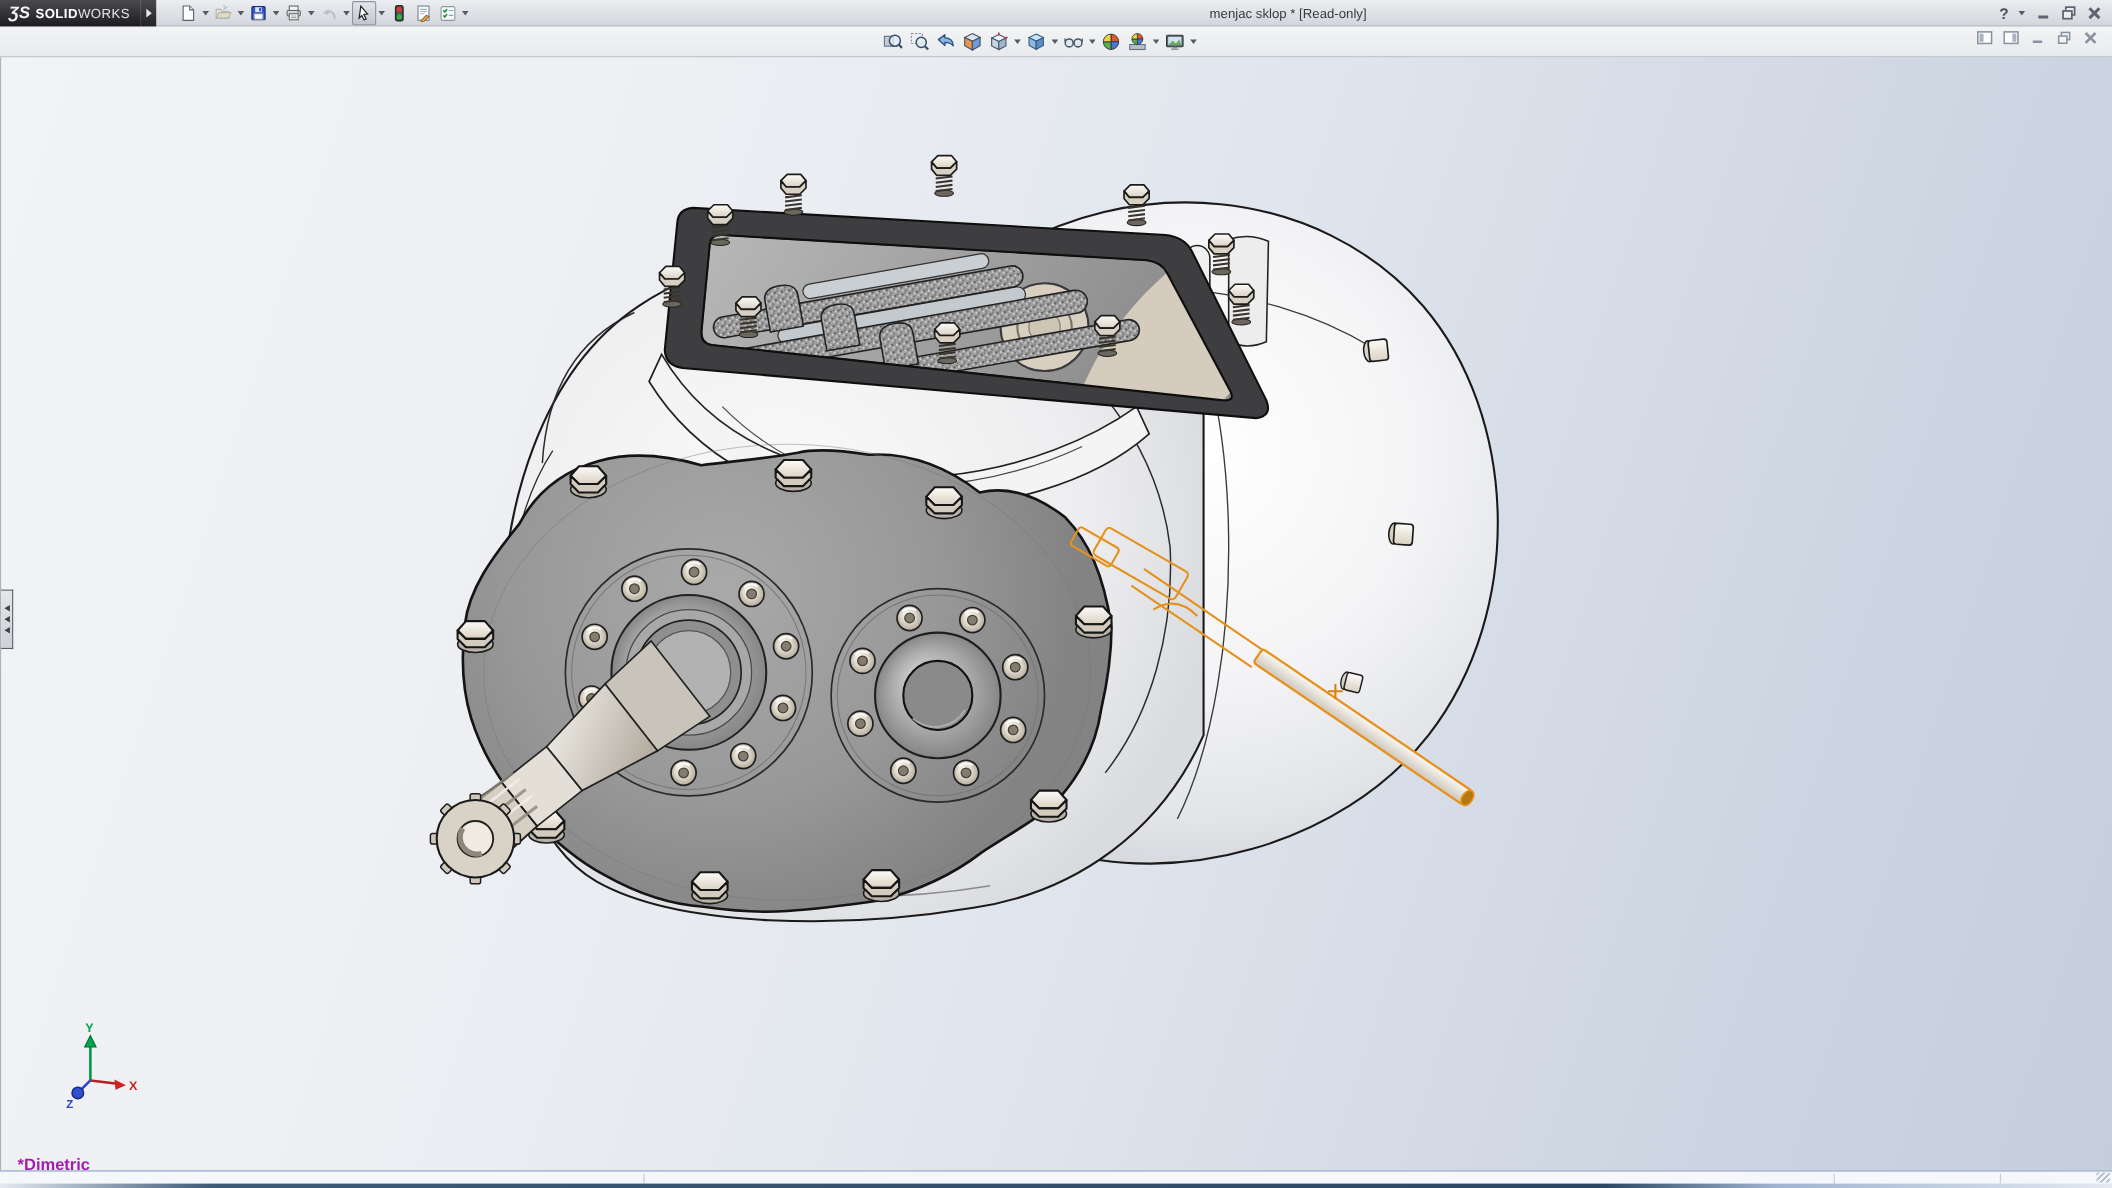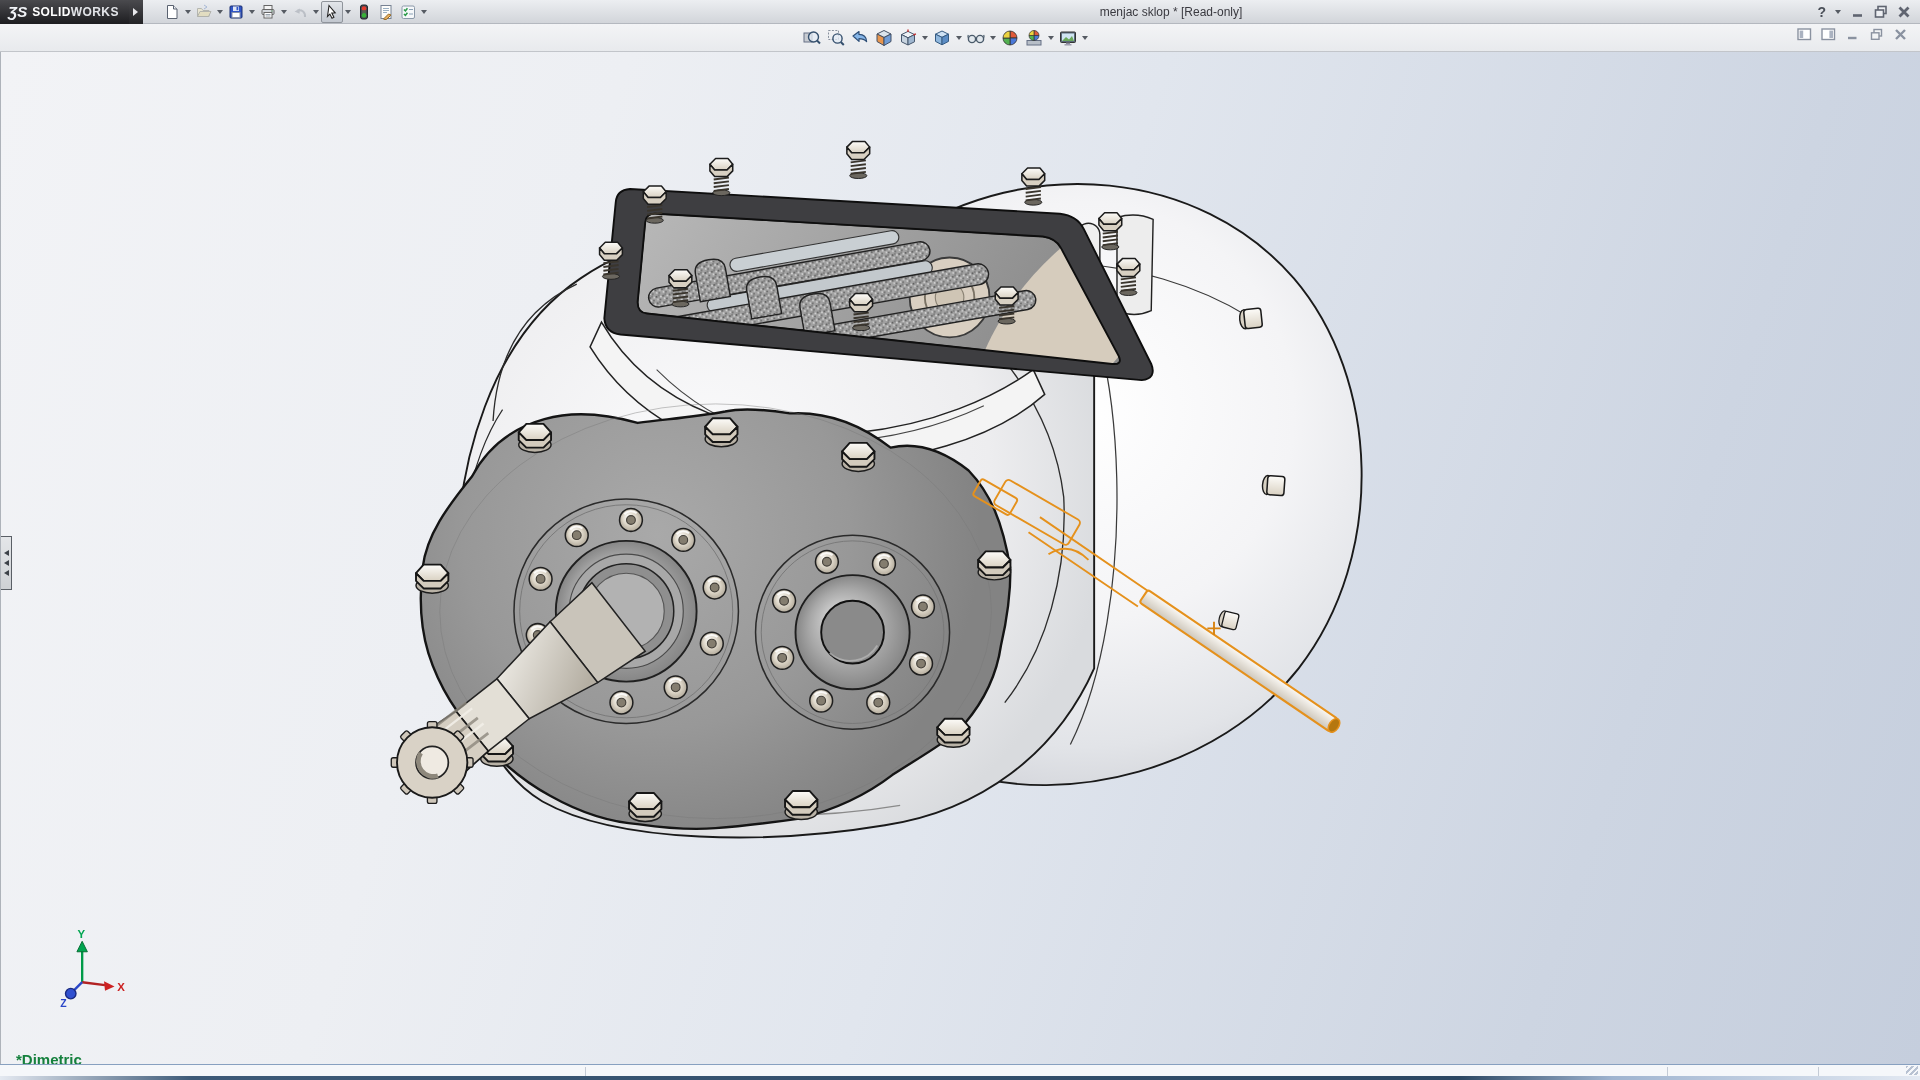--- a/index.html
+++ b/index.html
@@ -8,21 +8,21 @@
 
   
   .titlebar { position:absolute; left:0; top:0; width:1920px; height:24px;
     background:linear-gradient(#eceef1,#d2d5da); border-bottom:1px solid #b4b8bf;
     display:flex; align-items:center; z-index:30;justify-content:space-between; }
   .logo { height:24px; background:linear-gradient(#4a4a4e,#1d1d20);
     color:#fff; display:flex; align-items:center; padding:0 10px 0 8px; }
   .logo-glyph { font-style:italic; font-weight:bold; font-size:15px; margin-right:5px; color:#f2f4f8; }
   .brand { font-size:12px; letter-spacing:.4px; color:#fff; }
   .brand .bold { font-weight:bold;margin-top:40px; }
-  .brand .light { font-weight:bold; color:#e2e4e8; }
+  .brand .light { font-weight:normal; color:#e2e4e8; }
   .logo-expand { width:14px; height:24px; background:linear-gradient(#4a4a4e,#232326);
     display:flex; align-items:center; justify-content:center; }
   .logo-expand .tri { width:0;height:0;border-top:4px solid transparent;
     border-bottom:4px solid transparent; border-left:5px solid #e8e8ec; }
   .stdbar { display:flex; align-items:center; margin-left:18px; }
   .tbtn { width:22px; height:22px; display:flex; align-items:center; justify-content:center; }
   .grayed { opacity:.5; }
   .caret { width:10px; height:22px; display:flex; align-items:center; justify-content:center; }
   .caret::after { content:""; width:0; height:0; border-left:3.5px solid transparent;
     border-right:3.5px solid transparent; border-top:4px solid #565b63; }
@@ -44,21 +44,21 @@
   .viewport { position:absolute; left:0; top:52px; width:1920px; height:1012px;
     background:linear-gradient(108deg,#f2f3f6 0%,#edeff3 28%,#e1e6ee 52%,#cdd5e2 82%,#c5cedd 100%);
     border-left:1px solid #aeb3ba; z-index:1; }
   .model-svg { position:absolute; left:0; top:0; }
   .treeTab { position:absolute; left:0; top:484px; width:11px; height:54px;
     background:linear-gradient(#e4e6e9,#ced1d5); border:1px solid #5a5f66; border-left:none;
     display:flex; flex-direction:column; align-items:center; justify-content:center; gap:4px; z-index:6; }
   .arrL { width:0; height:0; border-top:3.5px solid transparent;
     border-bottom:3.5px solid transparent; border-right:5px solid #3c4148; }
   .dimetric { position:absolute; left:16px; bottom:12px; font-size:15px;
-    font-weight:600; color:#15803d; z-index:8; }
+    font-weight:600; color:#a21caf; z-index:8; }
 
   
   .statusbar { position:absolute; left:0; bottom:0; width:1920px; height:16px;
     background:#f5f7fa; border-top:1px solid #87a0c0; z-index:20; }
   .statusbar::after { content:""; position:absolute; bottom:0; left:0; right:0; height:4px;
     background:linear-gradient(90deg,#e4e9f1 0%,#3d5a78 10%,#2b4763 76%,#9fb4d0 84%,#e3e9f2 100%); }
   .sb-sep { position:absolute; top:2px; bottom:4px; width:1px; background:#c4cbd6; }
   .sb-grip { position:absolute; right:2px; bottom:5px; width:12px; height:9px;
     background:repeating-linear-gradient(135deg,#b8c2d2 0 2px,transparent 2px 4px); }
 </style>

